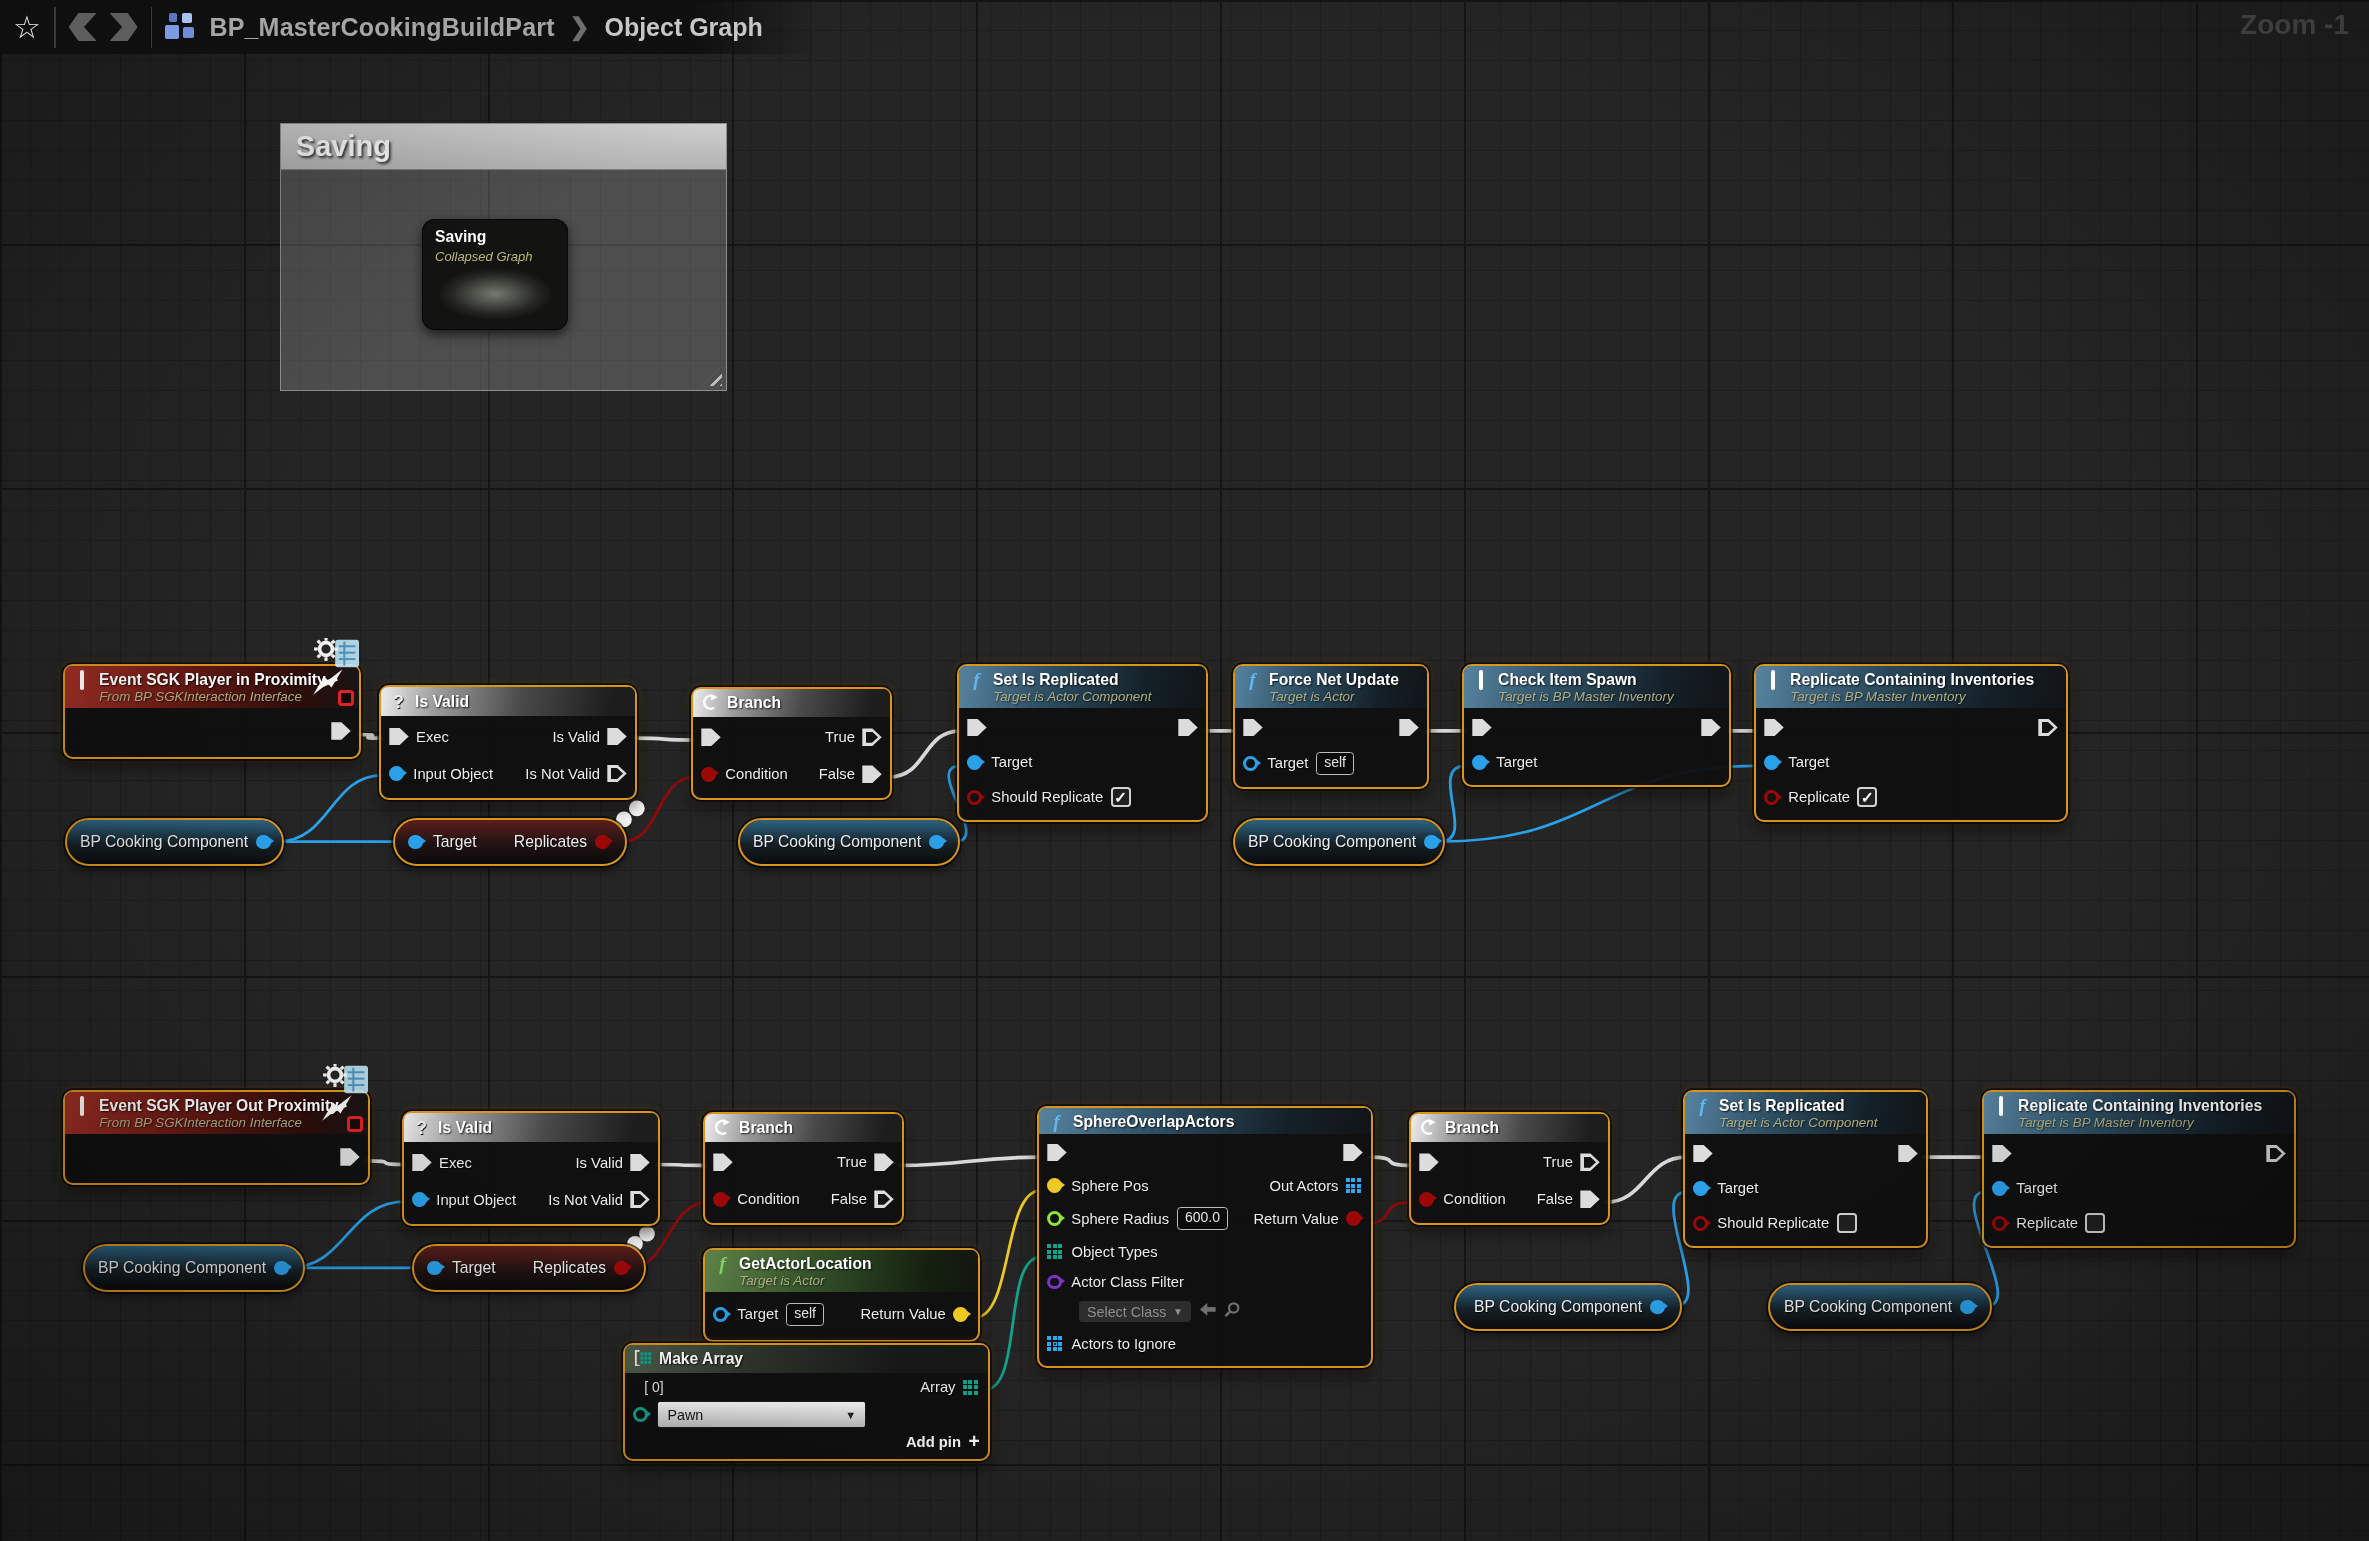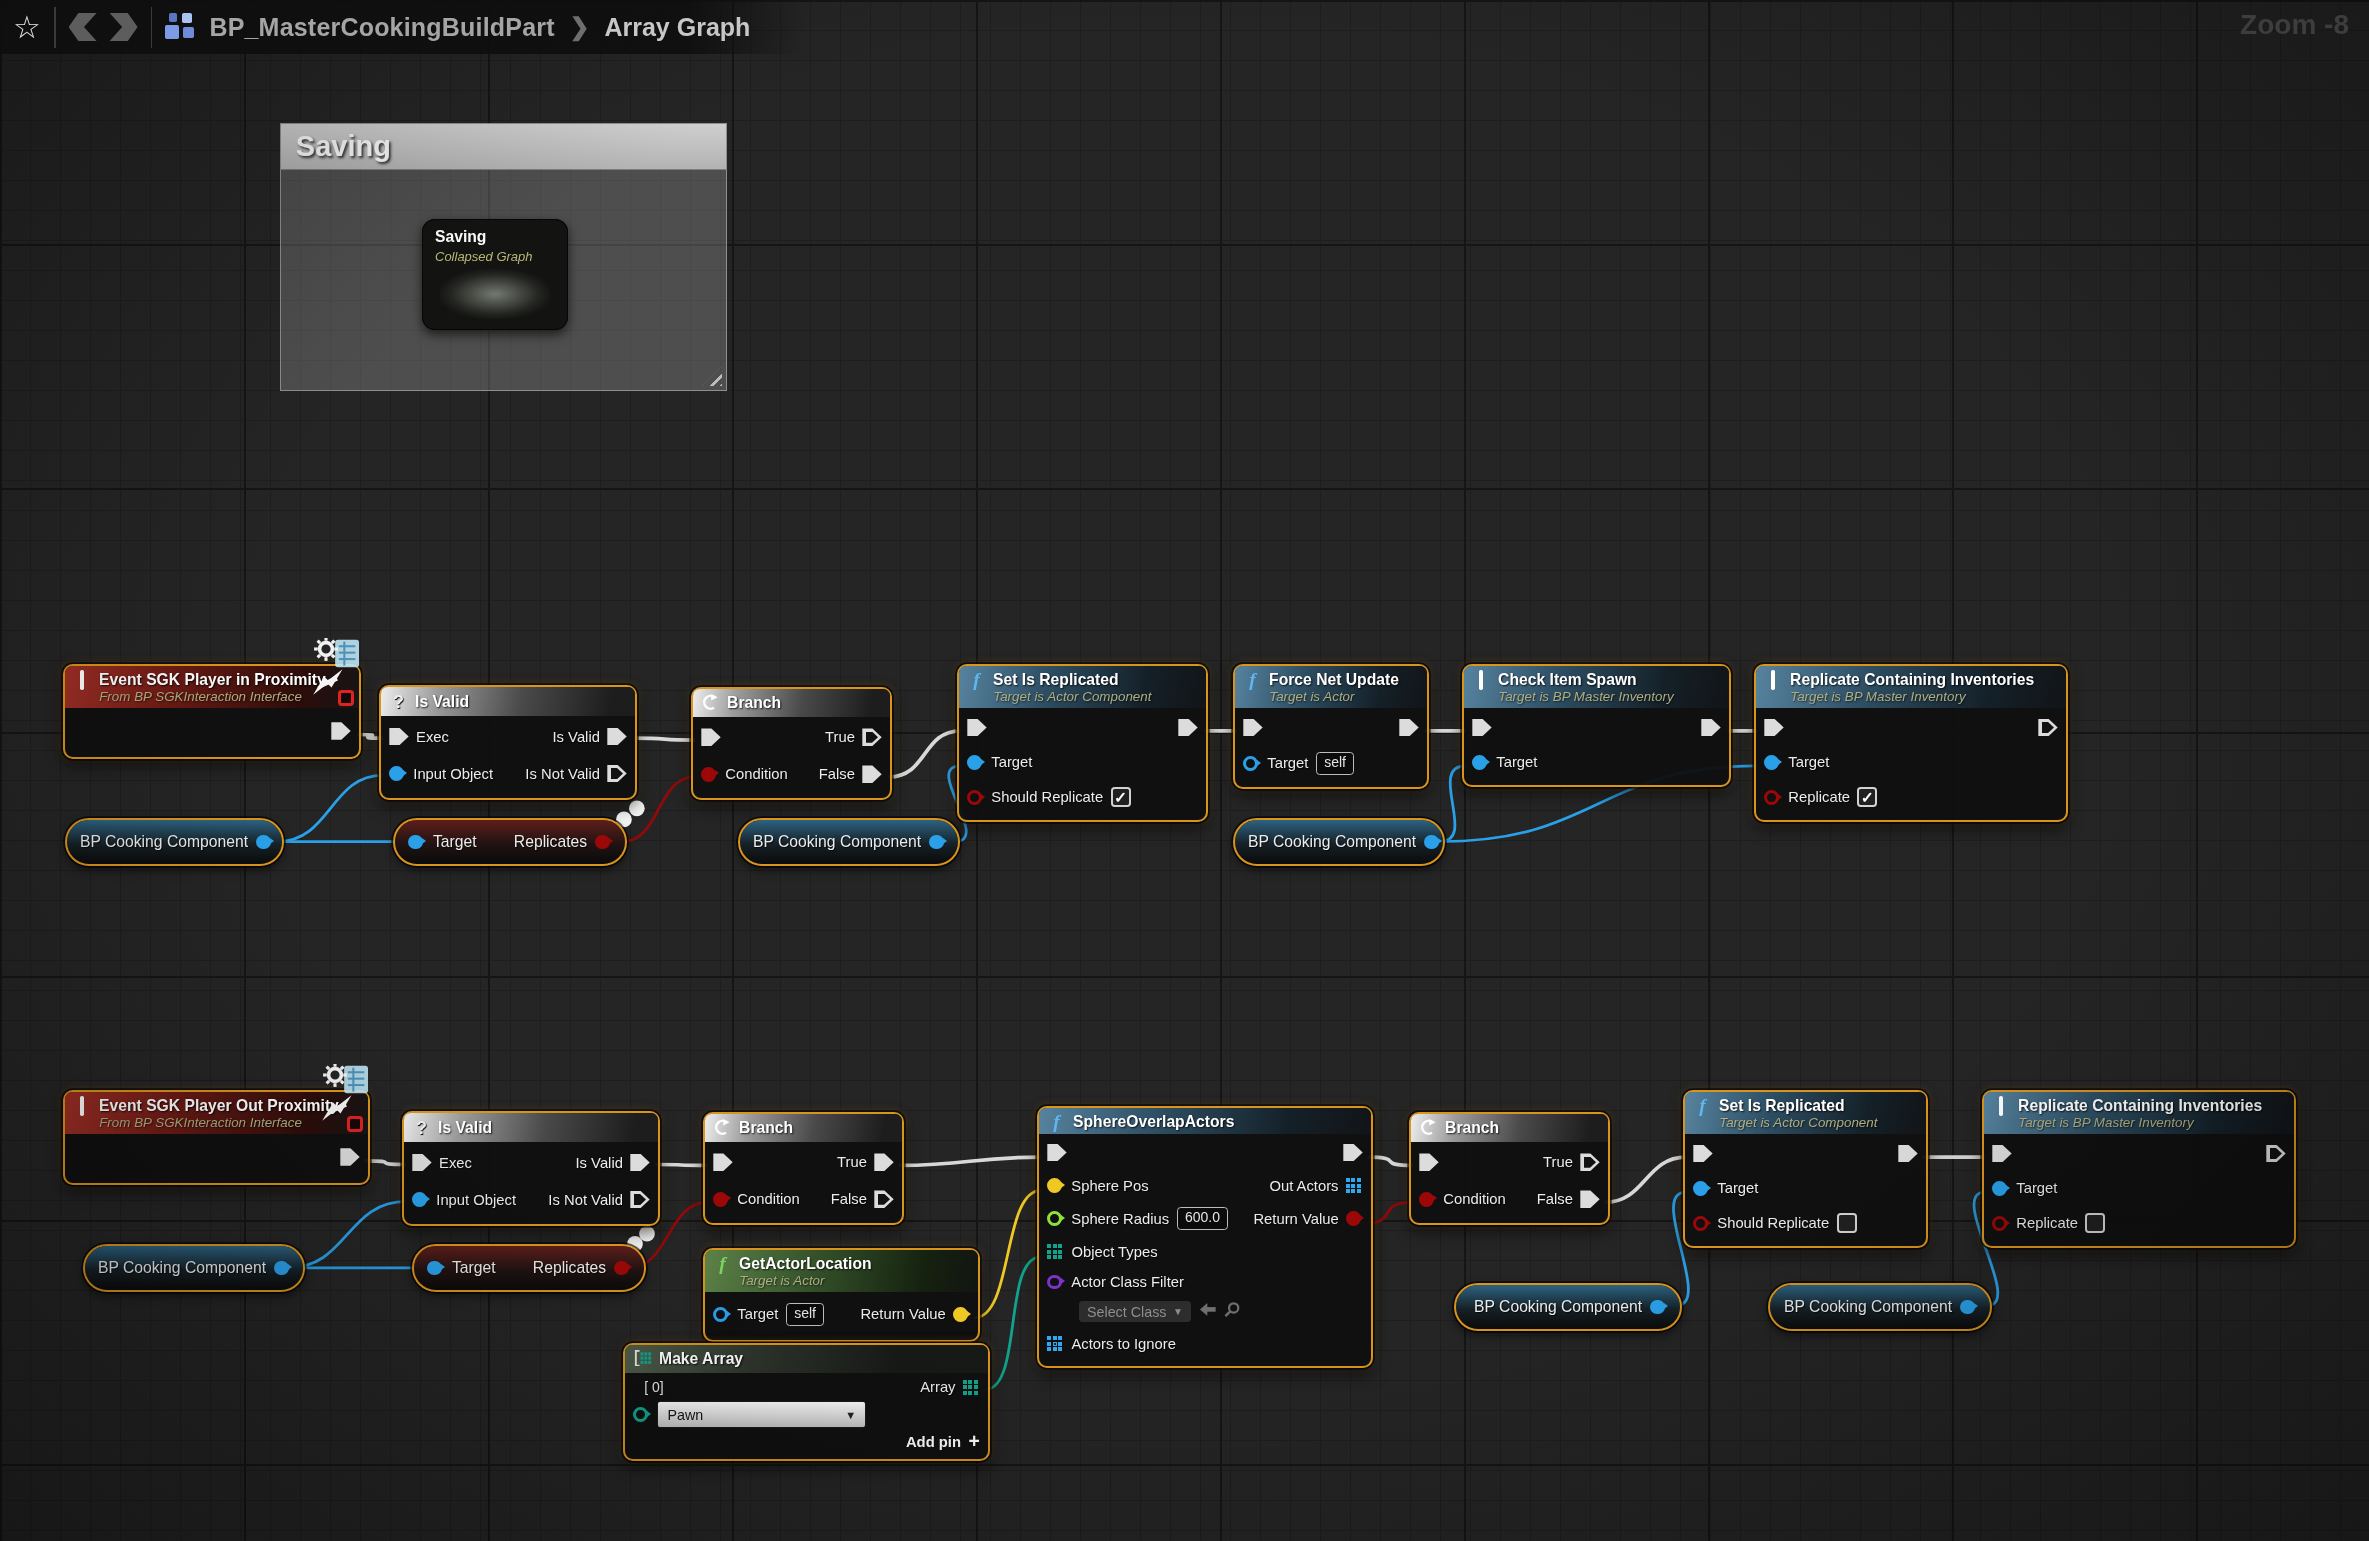--- a/index.html
+++ b/index.html
@@ -1017,18 +1017,18 @@
   <div class="tb-nav fwd"></div>
   <div class="tb-sep"></div>
   <div class="bp-icon">
       <i></i>
       <i></i>
       <i></i>
       <i></i>
     </div>
   <span class="crumb-root">BP_MasterCookingBuildPart</span>
   <span class="crumb-sep">❯</span>
-  <span class="crumb-page">Array Graph</span>
+  <span class="crumb-page">Object Graph</span>
 </div>
-<div id="zoom-indicator">Zoom -8</div>
+<div id="zoom-indicator">Zoom -1</div>
 
 <div id="vignette"></div>
 
 
 </body></html>

